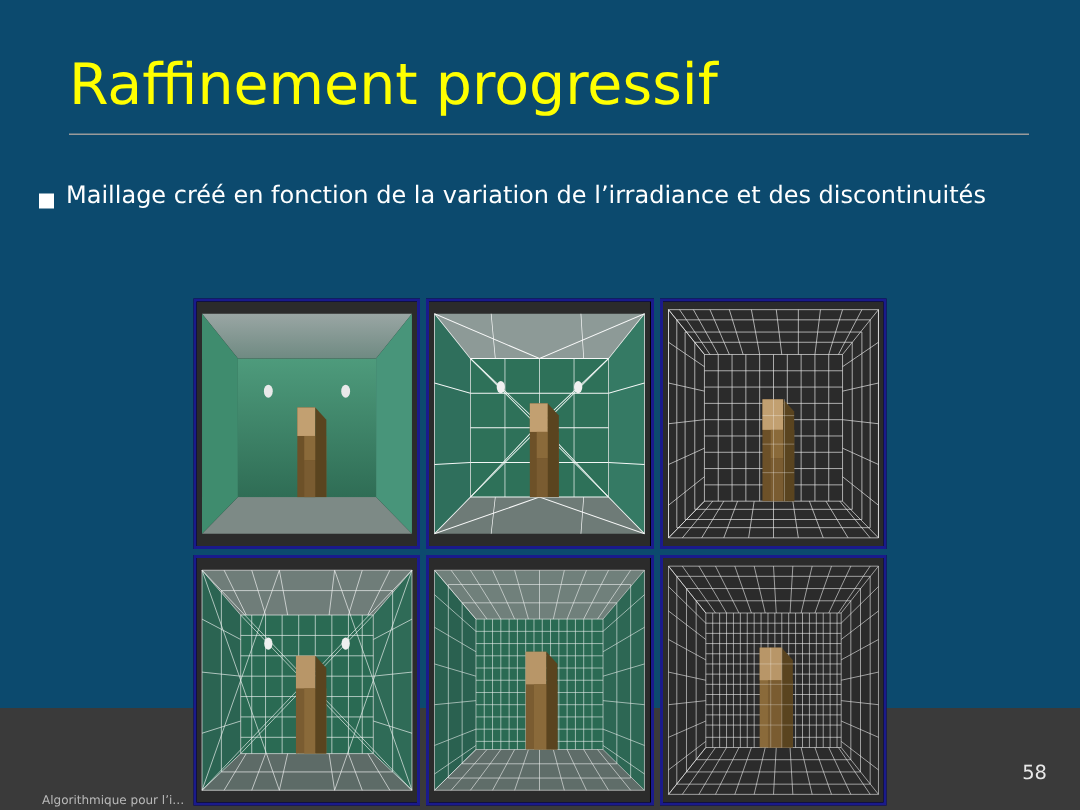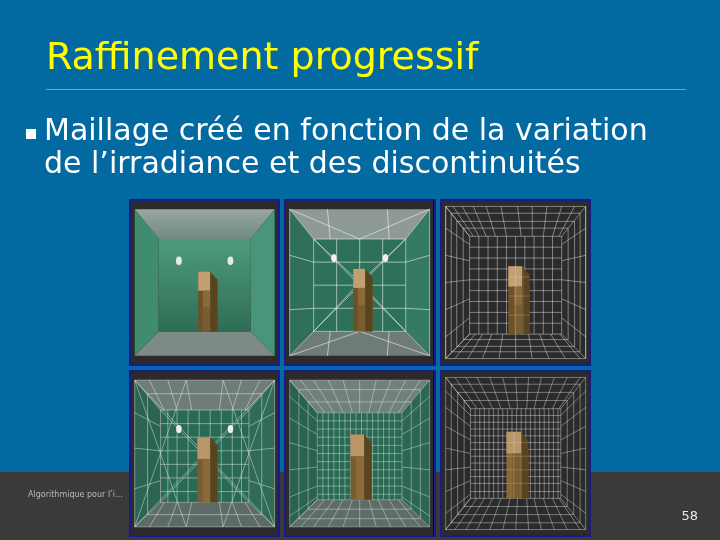--- a/index.html
+++ b/index.html
@@ -12,21 +12,21 @@
     height: 540px;
     position: relative;
     overflow: hidden;
     font-family: "DejaVu Sans", sans-serif;
   }
   .slide {
     position: absolute;
     left: 0; top: 0;
     width: 720px;
     height: 472px;
-    background: #0369a1;
+    background: #0c4a6e;
   }
   .title {
     position: absolute;
     left: 46px;
     top: 34px;
     font-size: 38px;
     color: #ffff00;
     font-family: "DejaVu Sans", sans-serif;
     letter-spacing: 0px;
     white-space: nowrap;
@@ -51,21 +51,21 @@
     top: 16px;
     width: 10px;
     height: 10px;
     background: #ffffff;
   }
   .bullet-text {
     position: absolute;
     left: 18px;
     top: 0px;
     width: 650px;
-    font-size: 30px;
+    font-size: 16px;
     line-height: 33px;
     color: #ffffff;
   }
   .grid {
     position: absolute;
     left: 129px;
     top: 199px;
     width: 462px;
     height: 338px;
     display: grid;
@@ -76,21 +76,21 @@
   .cell {
     position: relative;
     border: 2px solid #1a1a8c;
     overflow: hidden;
     background: #000;
   }
   .cell svg { display: block; width: 100%; height: 100%; }
   .footer {
     position: absolute;
     left: 28px;
-    top: 490px;
+    top: 529px;
     font-size: 8px;
     color: #b9b9b9;
     white-space: nowrap;
   }
   .pagenum {
     position: absolute;
     right: 22px;
     top: 508px;
     font-size: 13px;
     color: #e8e8e8;

